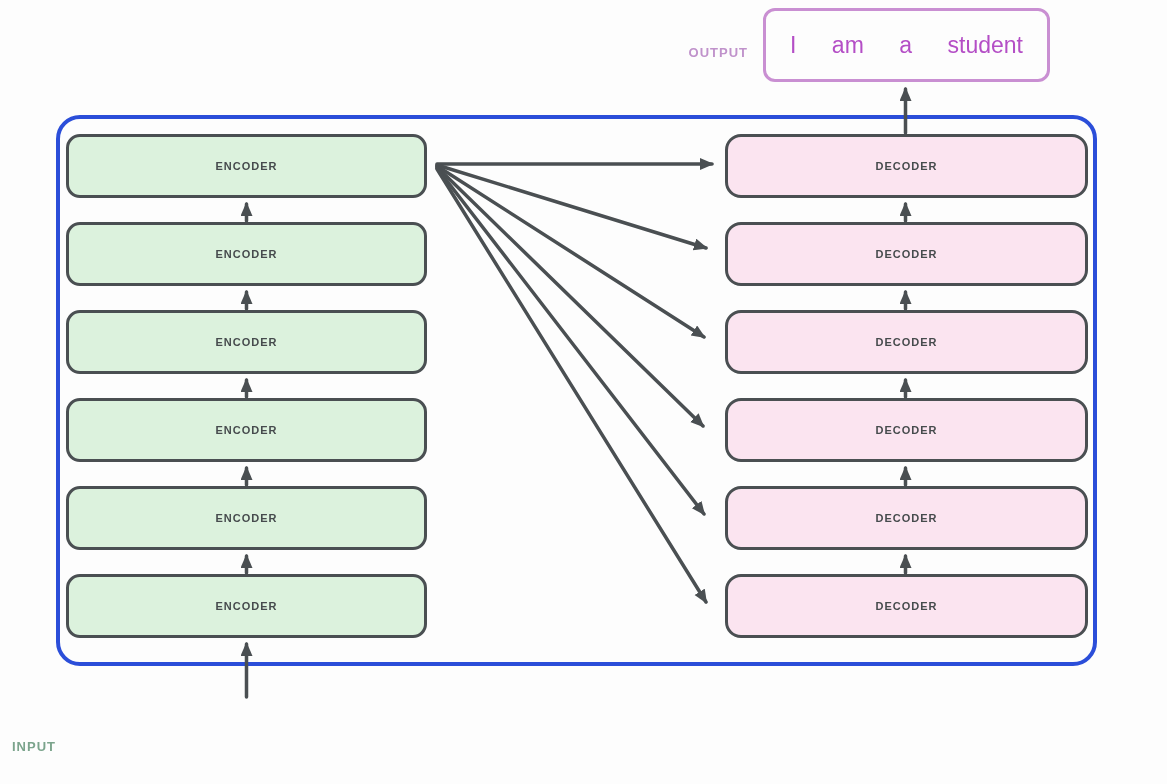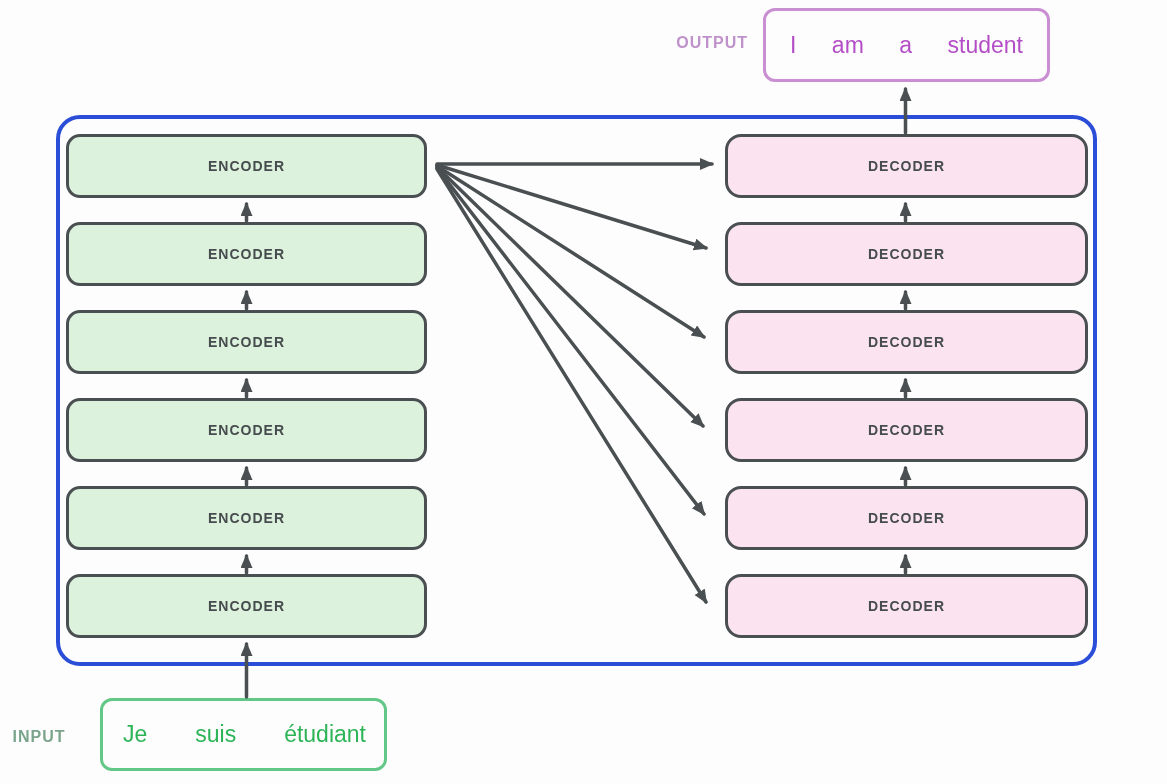--- a/index.html
+++ b/index.html
@@ -9,42 +9,42 @@
   }
   .frame{
     position:absolute;left:56px;top:115px;width:1041px;height:551px;
     box-sizing:border-box;border:4px solid #2b4ed9;border-radius:24px;
     background:transparent;
   }
   .block{
     position:absolute;height:64px;box-sizing:border-box;
     border:3px solid #4a4f52;border-radius:14px;
     display:flex;align-items:center;justify-content:center;
-    font-size:14px;font-weight:600;letter-spacing:1px;color:#464b4d;
+    font-size:11px;font-weight:600;letter-spacing:1px;color:#464b4d;
   }
   .enc{left:66px;width:361px;background:#dcf2dd;}
   .dec{left:725px;width:363px;background:#fbe4f0;border-radius:16px;}
   .io-box{
     position:absolute;box-sizing:border-box;border-radius:12px;
     display:flex;align-items:center;justify-content:space-between;
     font-size:23px;background:#fdfdfd;
   }
   .output-box{
     left:763px;top:8px;width:287px;height:74px;
     border:3px solid #c98fd2;color:#b44ec6;padding:0 24px 0 24px;
   }
   .input-box{
     left:100px;top:698px;width:287px;height:73px;
     border:3px solid #63c787;color:#2cb457;padding:0 18px 0 20px;
   }
   .io-label{
-    position:absolute;font-size:16px;font-weight:600;letter-spacing:1px;
+    position:absolute;font-size:13px;font-weight:600;letter-spacing:1px;margin-top:11px;
   }
   .output-label{left:640px;top:34px;width:108px;text-align:right;color:#c092cb;}
-  .input-label{left:4px;top:728px;width:70px;text-align:center;color:#7ba48c;}
+  .input-label{left:12px;top:728px;width:70px;text-align:left;color:#7ba48c;}
   .arrows{position:absolute;left:0;top:0;pointer-events:none;}
   .arrow{stroke:#4a4f52;stroke-width:3.5;stroke-linecap:round;}
 </style>
 </head>
 <body>
 
 <div class="canvas">
 
   <div class="io-label output-label">OUTPUT</div>
   <div class="io-box output-box">
@@ -88,25 +88,20 @@
       <span>DECODER</span>
     </div>
   <div class="block dec" style="top:486px">
       <span>DECODER</span>
     </div>
   <div class="block dec" style="top:574px">
       <span>DECODER</span>
     </div>
 
   <div class="io-label input-label">INPUT</div>
-  <div class="io-box input-box">
-    <span>Je</span>
-    <span>suis</span>
-    <span>étudiant</span>
-  </div>
 
   <svg class="arrows" width="1167" height="784" viewBox="0 0 1167 784">
     <defs>
       <marker id="ah" markerUnits="userSpaceOnUse" markerWidth="16" markerHeight="14" refX="12" refY="6" orient="auto">
         <path d="M0,0 L14,6 L0,12 Z" fill="#4a4f52"></path>
       </marker>
     </defs>
 
     <line class="arrow" x1="246.5" y1="697" x2="246.5" y2="644" marker-end="url(#ah)"></line>
 

